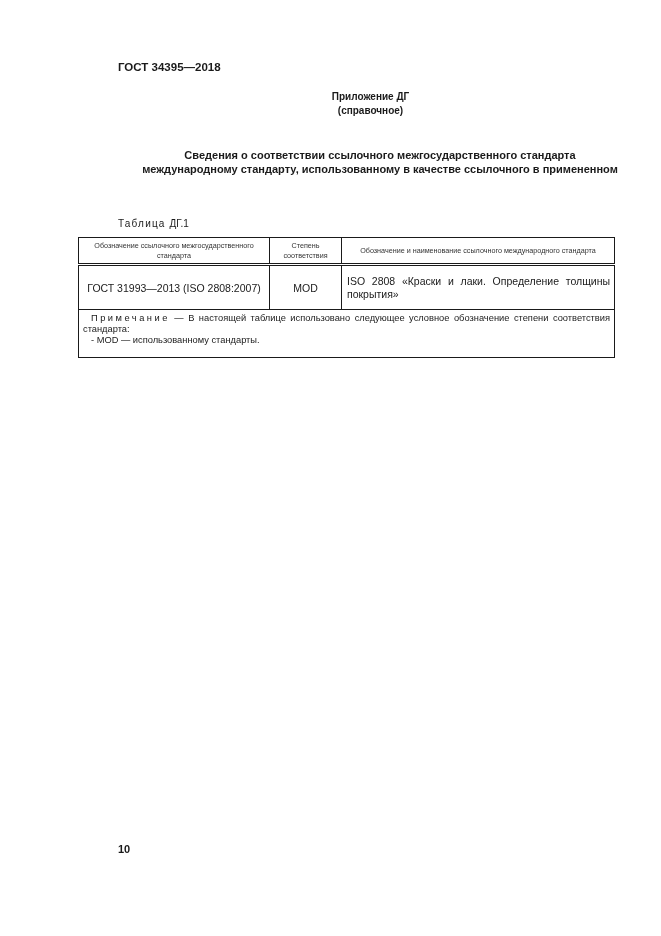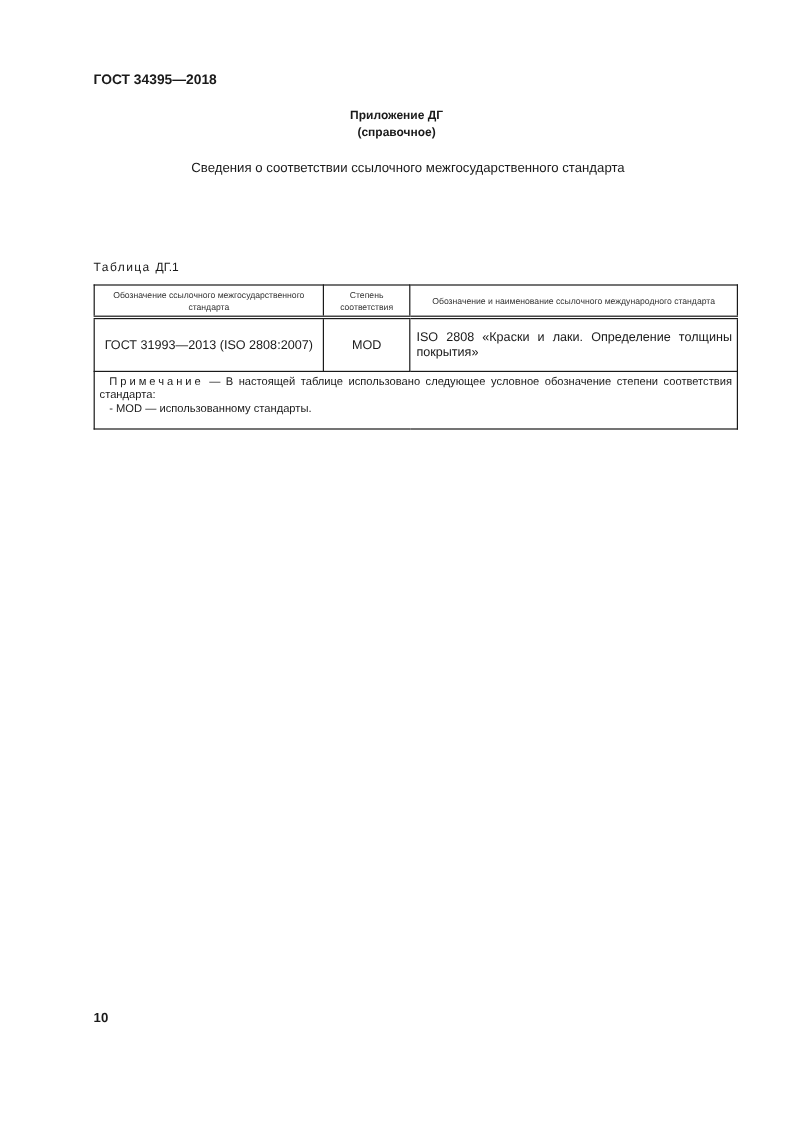--- a/index.html
+++ b/index.html
@@ -4,32 +4,32 @@
 <style>
   html, body { margin: 0; padding: 0; }
   body {
     width: 661px; height: 936px;
     background: #ffffff;
     position: relative;
     overflow: hidden;
     font-family: "Liberation Sans", sans-serif;
     color: #1a1a1a;
   }
-  .abs { position: absolute; }
+  .abs { position: absolute; margin-left: 40px; }
   .doc-code {
     left: 78px; top: 61px;
     font-size: 11.5px; font-weight: bold;
   }
   .annex {
     left: 0; width: 661px; top: 90px;
     text-align: center; font-size: 10px; font-weight: bold; line-height: 14px;
   }
   .heading {
-    left: 100px; width: 480px; top: 133px;
-    text-align: center; font-size: 11px; font-weight: normal; line-height: 14px;
+    left: 100px; width: 480px; top: 148px;
+    text-align: center; font-size: 11px; font-weight: bold; line-height: 14px;
   }
   .table-caption {
     left: 78px; top: 218px;
     font-size: 10px; letter-spacing: 1.2px;
   }
   .table-caption .num { letter-spacing: 0; text-align: center; }
   table.std {
     position: absolute;
     left: 78px; top: 237px;
     width: 536px;
@@ -80,20 +80,21 @@
 
 <div class="abs doc-code">ГОСТ 34395—2018</div>
 
 <div class="abs annex">
   <div>Приложение ДГ</div>
   <div>(справочное)</div>
 </div>
 
 <div class="abs heading">
   <div>Сведения о соответствии ссылочного межгосударственного стандарта</div>
+  <div>международному стандарту, использованному в качестве ссылочного в примененном</div>
 </div>
 
 <div class="abs table-caption">
   <span>Таблица</span>
   <span class="num">ДГ.1</span>
 </div>
 
 <table class="std">
   <colgroup>
     <col style="width:191px">

